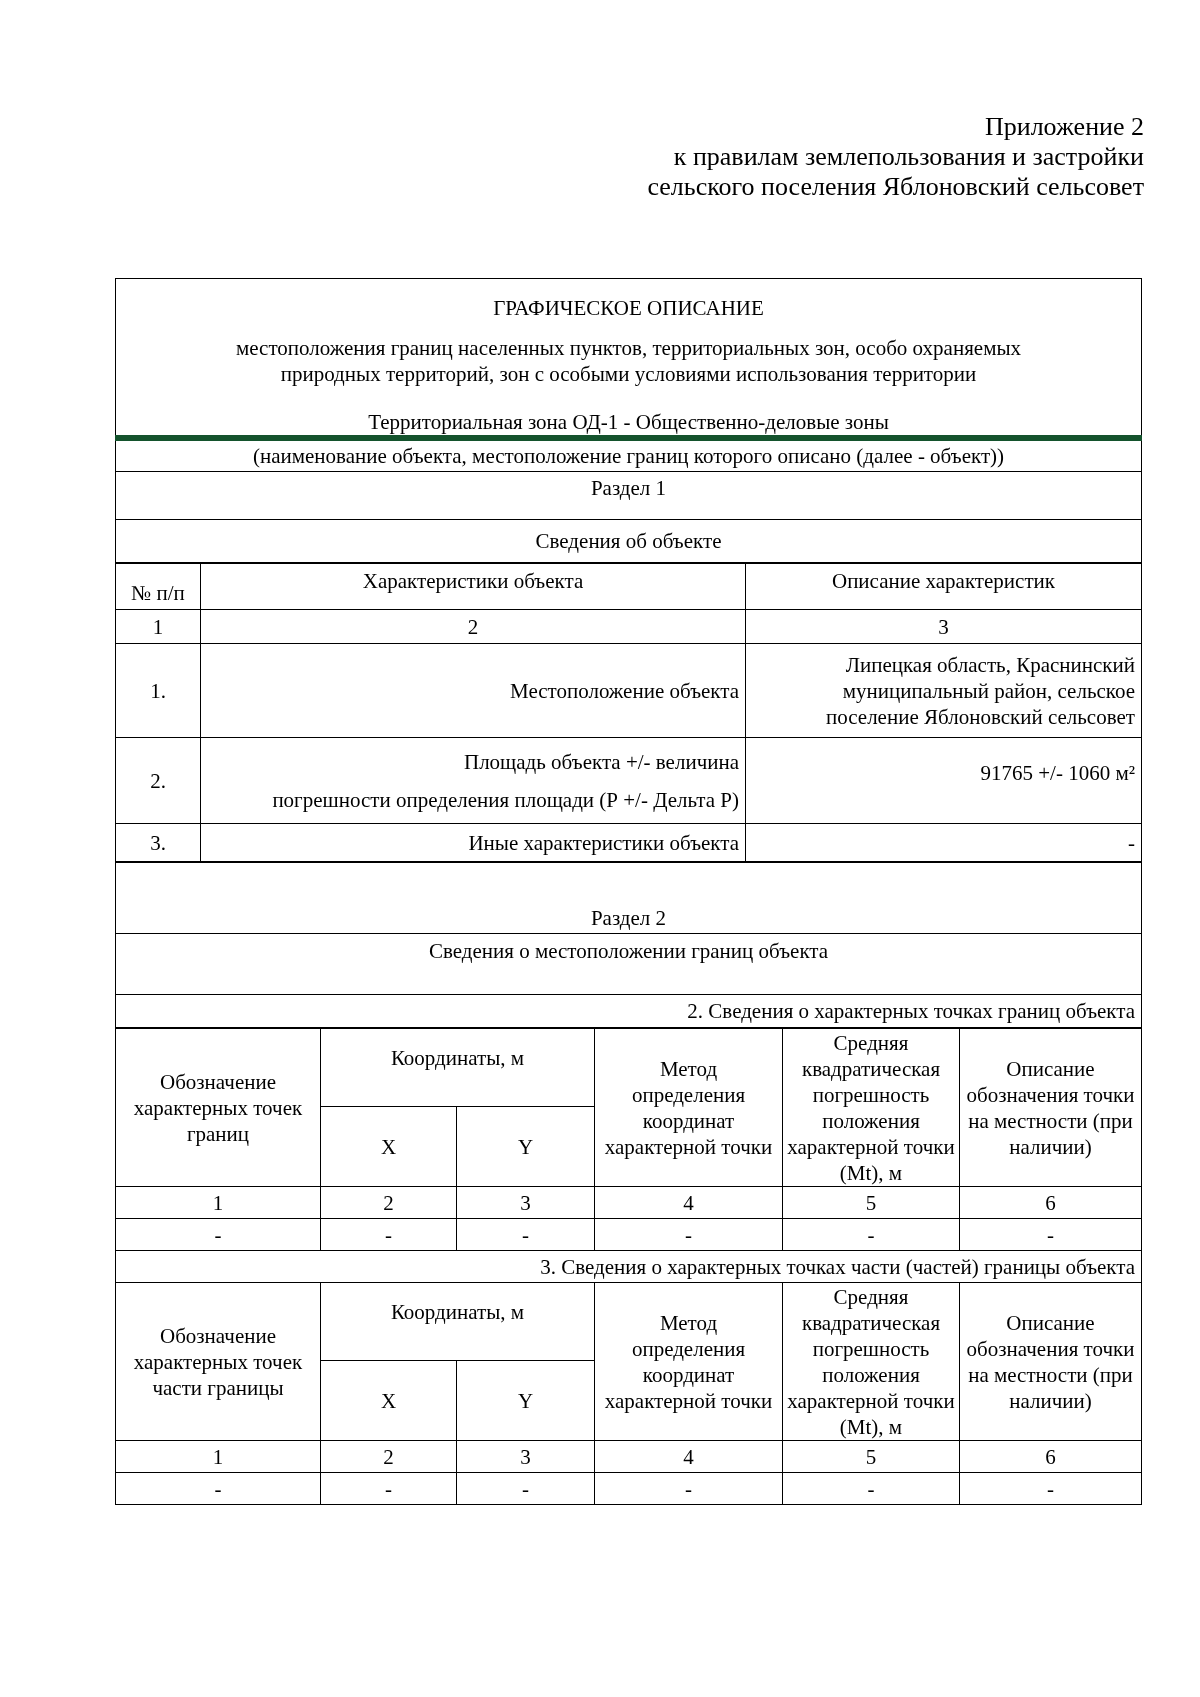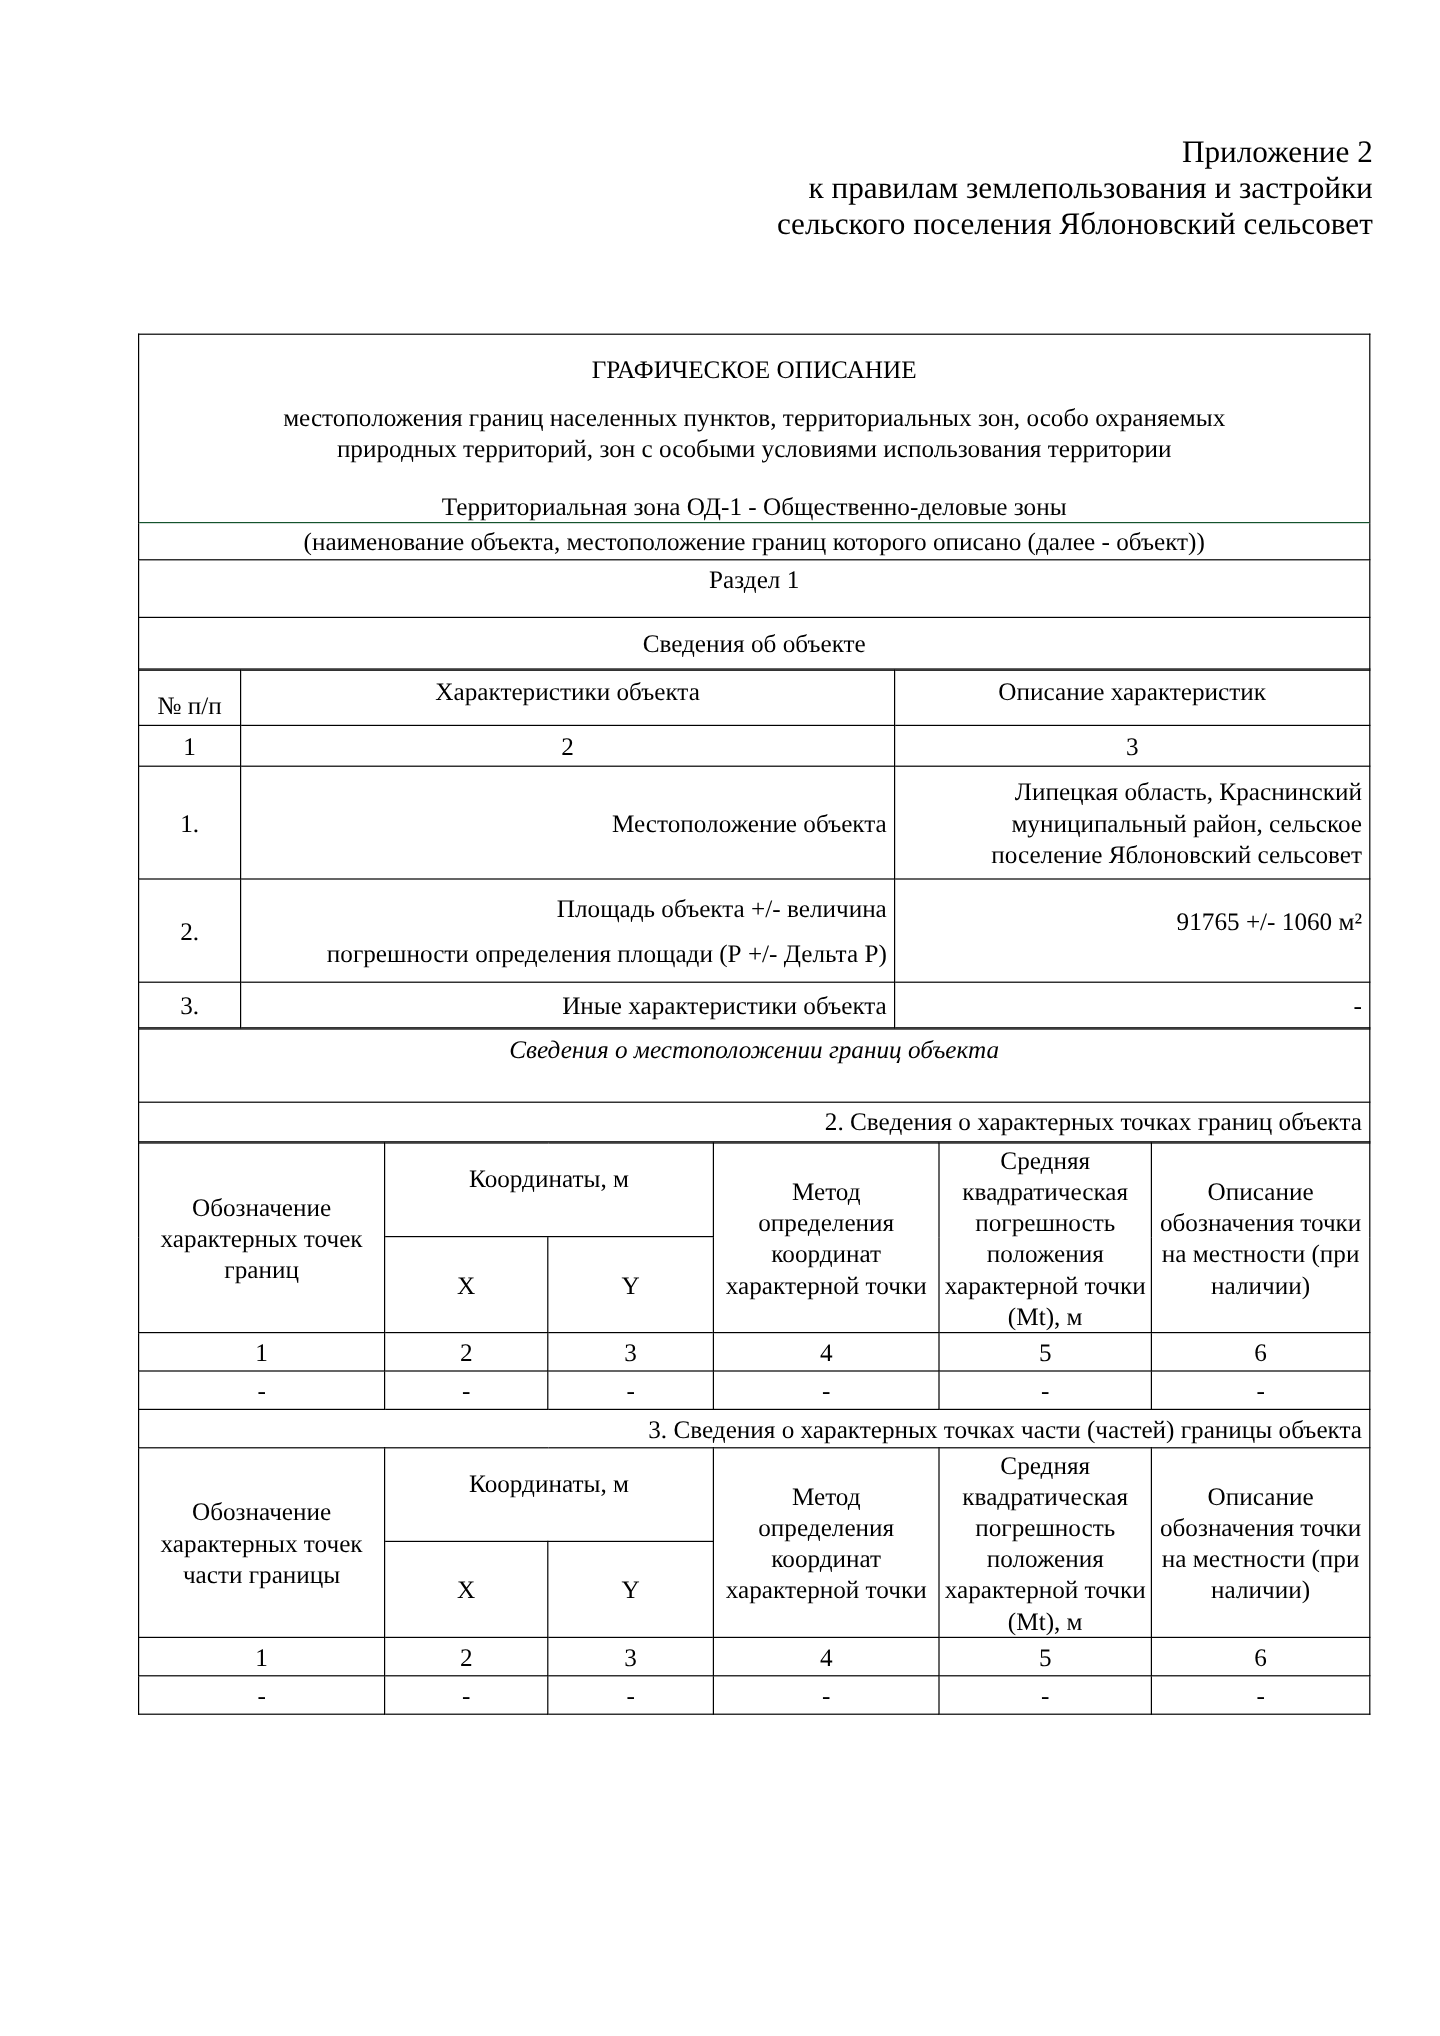--- a/index.html
+++ b/index.html
@@ -3,21 +3,21 @@
 <meta charset="utf-8">
 <style>
   html, body { margin: 0; padding: 0; background: #ffffff; }
   body { width: 1200px; height: 1697px; position: relative; font-family: "Liberation Serif", "DejaVu Serif", serif; color: #000; }
   .header { position: absolute; right: 56px; top: 112px; text-align: right; font-size: 26px; line-height: 30px; width: 700px; }
   .frame { position: absolute; left: 115px; top: 278px; width: 1027px; }
   table { border-collapse: collapse; width: 100%; table-layout: fixed; }
   td { border: 1.5px solid #000; font-size: 21px; line-height: 26px; padding: 0 6px; vertical-align: middle; }
   .c { text-align: center; }
   .l { text-align: right; }
-  .thin { border-top: 1px solid #14532d; }
+  .thin { border-top: 6px solid #14532d; }
 </style>
 </head>
 <body>
 
 <div class="header">
   <div>Приложение 2</div>
   <div>к правилам землепользования и застройки</div>
   <div>сельского поселения Яблоновский сельсовет</div>
 </div>
 
@@ -81,22 +81,25 @@
     <tr style="height:38px;">
       <td class="c">3.</td>
       <td class="l">Иные характеристики объекта</td>
       <td class="l">-</td>
     </tr>
   </tbody>
     </table>
 
   <table>
     <tbody>
+        <tr>
+      <td class="c" style="height:68px; vertical-align:bottom; padding-bottom:2px;">Раздел 2</td>
+    </tr>
     <tr>
-      <td class="c" style="height:56px; vertical-align:top; padding-top:4px;font-style:italic;">Сведения о местоположении границ объекта</td>
+      <td class="c" style="height:56px; vertical-align:top; padding-top:4px;">Сведения о местоположении границ объекта</td>
     </tr>
     <tr>
       <td class="l" style="height:32px;">2. Сведения о характерных точках границ объекта</td>
     </tr>
   </tbody>
     </table>
 
   <table>
     <colgroup>
         <col style="width:205px">

